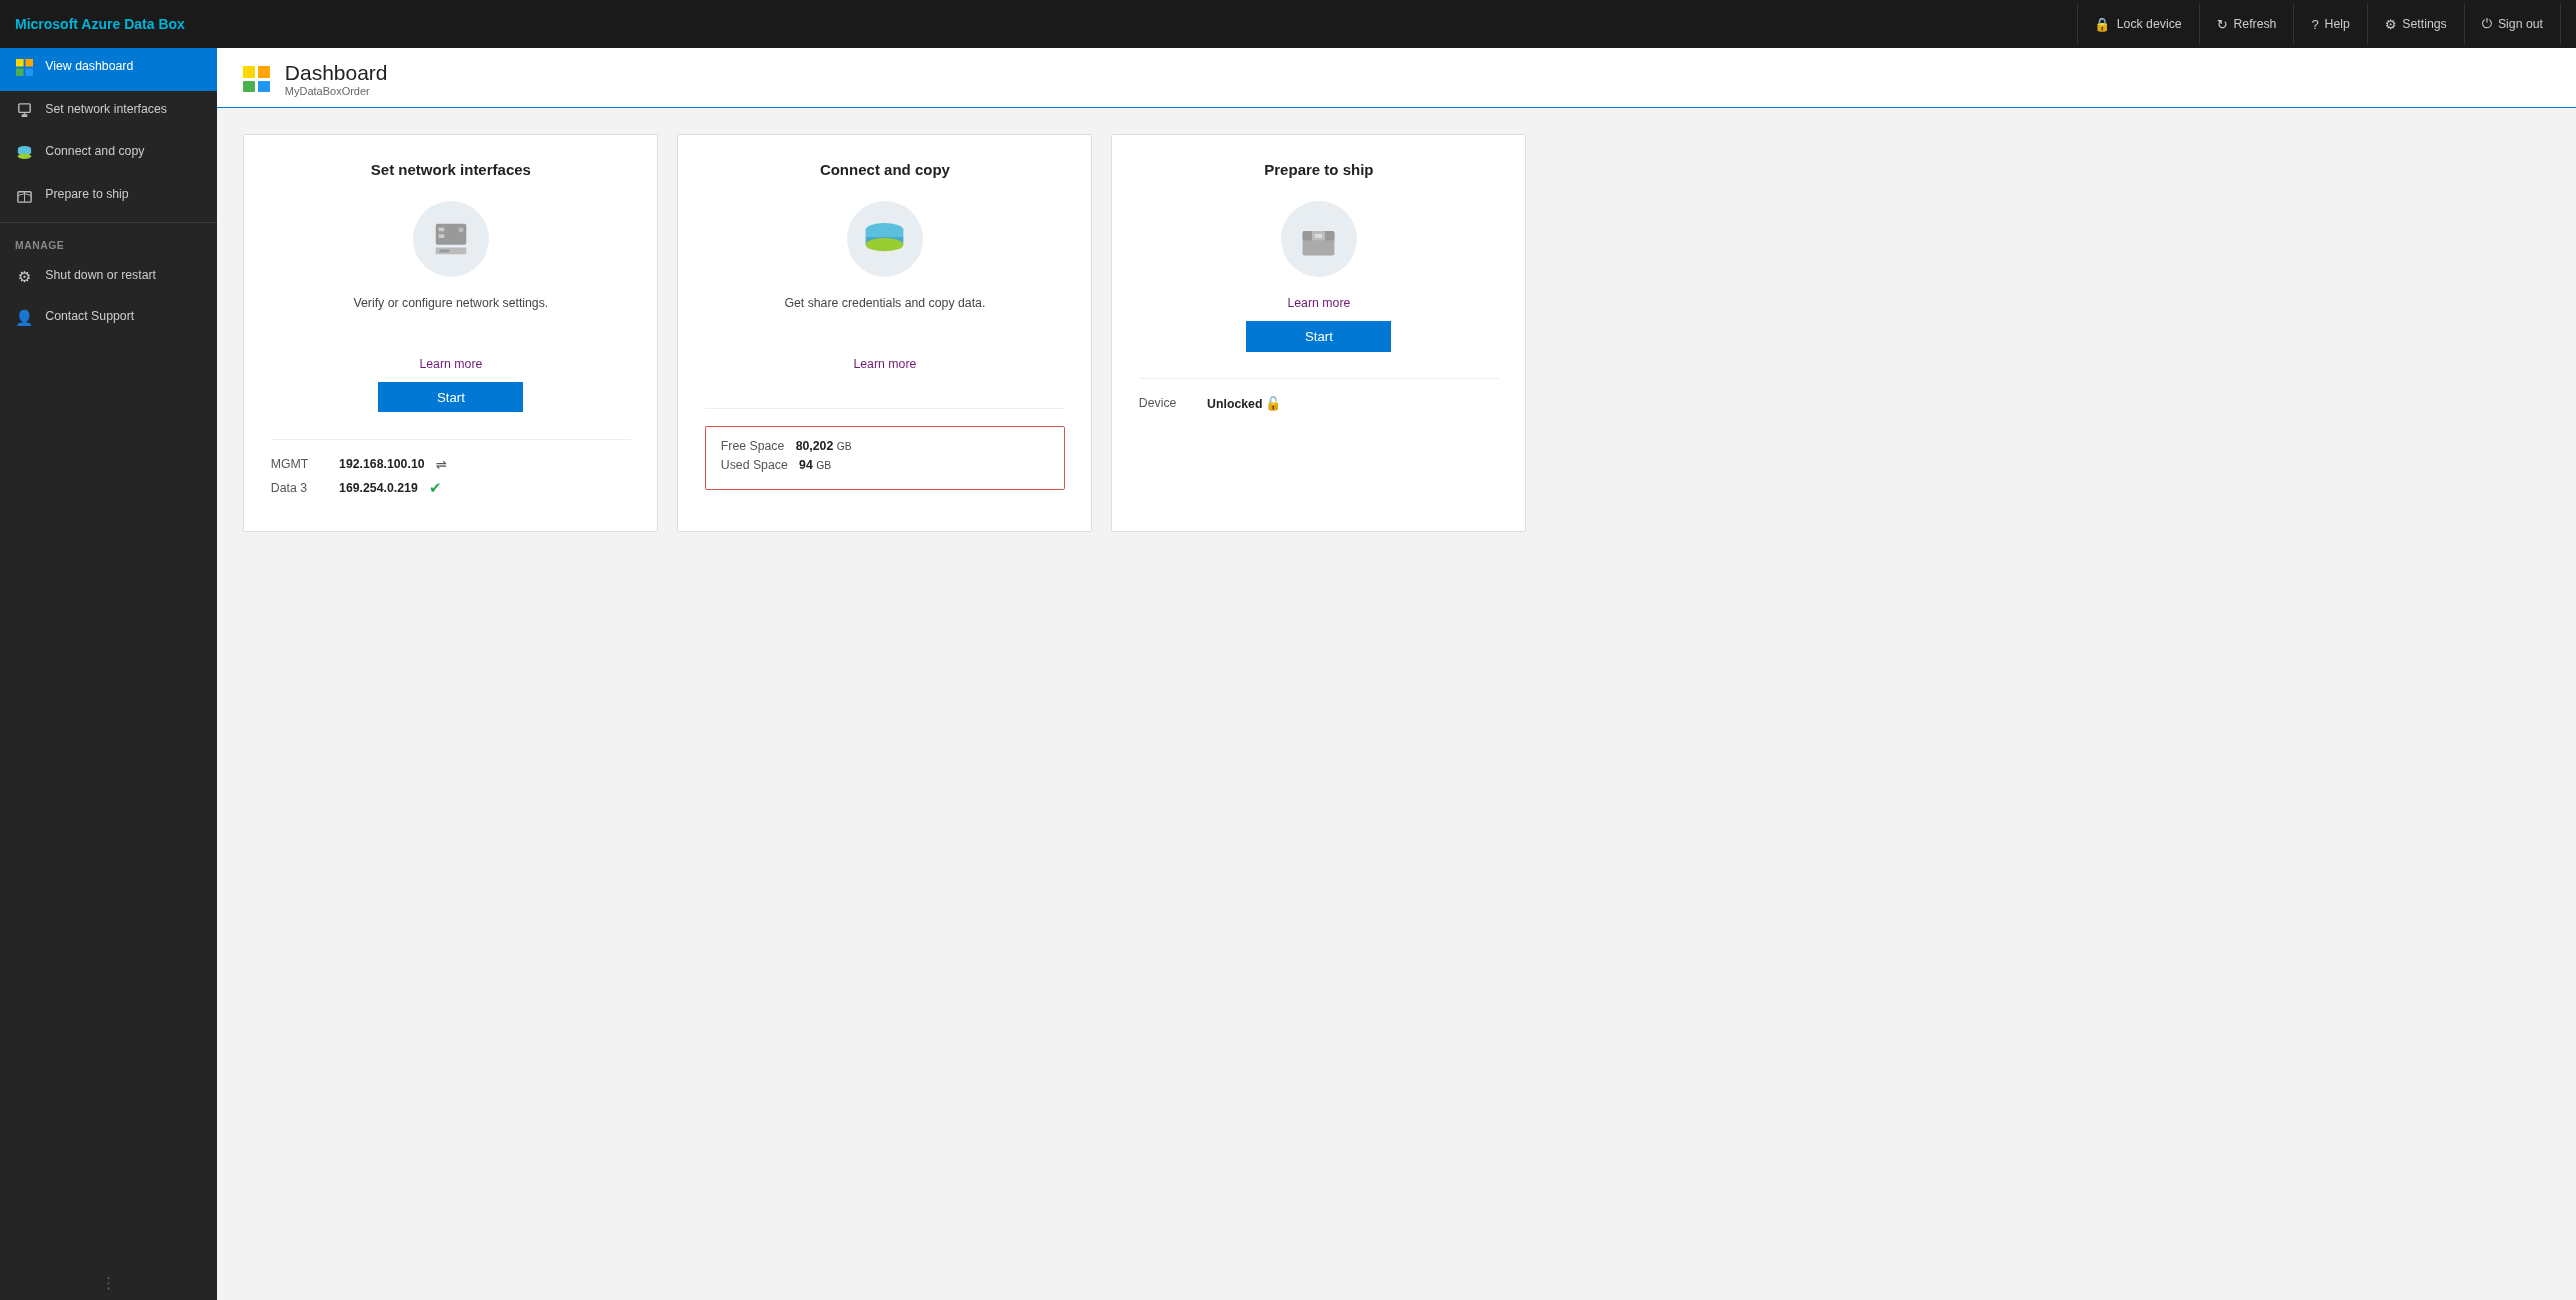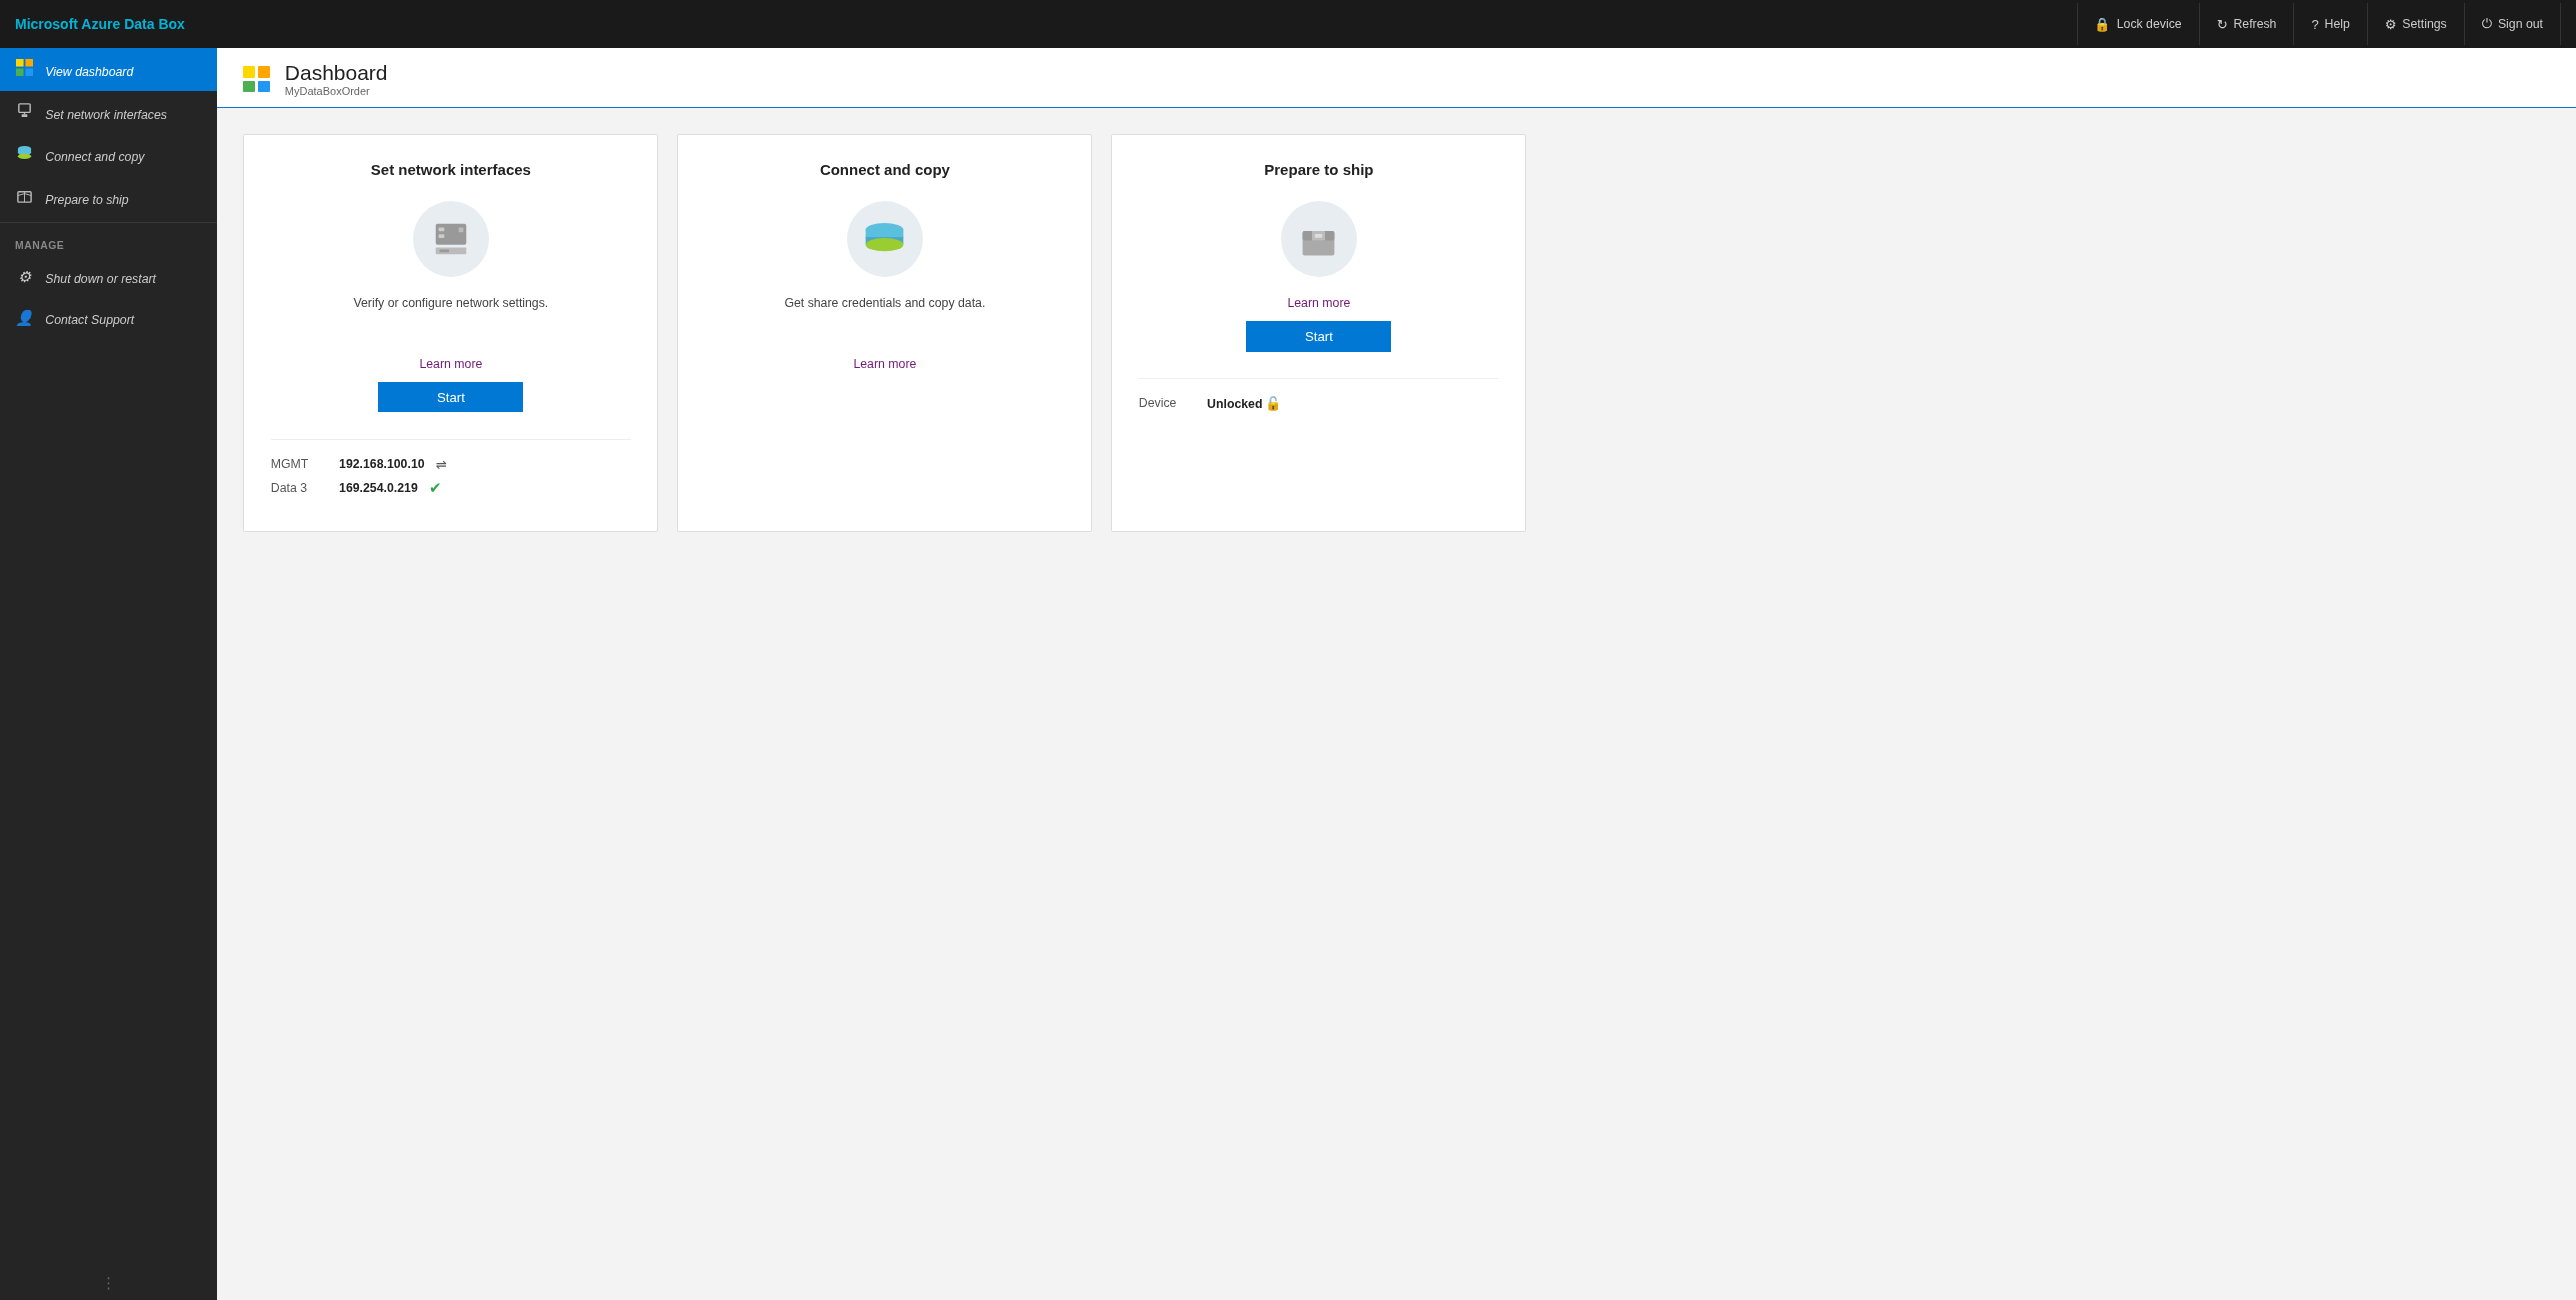--- a/index.html
+++ b/index.html
@@ -51,31 +51,30 @@
     .sidebar {
       background: #252525;
       width: 217px;
       flex-shrink: 0;
       display: flex;
       flex-direction: column;
       overflow-y: auto;
     }
     .sidebar-item {
       display: flex;
-      align-items: flex-end;
+      align-items: flex-start;
       gap: 11.3px;
       padding: 11.3px 15px;
       color: #ccc;
       cursor: pointer;
       font-size: 12.3px;
       border: none;
       background: none;
       width: 100%;
       text-align: left;
-      font-style: italic;
     }
     .sidebar-item.active { background: #0078d4; color: #fff; }
     .sidebar-item .sidebar-icon { font-size: 15px; width: 19px; text-align: center; }
 
     .sidebar-section-label {
       color: #888;
       font-size: 10.4px;
       font-weight: 600;
       padding: 13.2px 15px 5.7px;
       letter-spacing: 0.5px;
@@ -407,20 +406,38 @@
           <svg width="49" height="42" viewBox="0 0 52 44">
             <ellipse cx="26" cy="12" rx="20" ry="7" fill="#5bc0de"></ellipse>
             <rect x="6" y="12" width="40" height="8" fill="#5bc0de"></rect>
             <ellipse cx="26" cy="20" rx="20" ry="7" fill="#5bc0de"></ellipse>
             <rect x="6" y="20" width="40" height="8" fill="#4aa8c4"></rect>
             <ellipse cx="26" cy="28" rx="20" ry="7" fill="#9acd32"></ellipse>
           </svg>
         </div>
         <div class="card-description">Get share credentials and copy data.</div>
         <a class="card-learn-more" href="#">Learn more</a>
+        <div class="card-footer">
+          <div class="info-box">
+            <div class="card-footer-row">
+              <span class="footer-label">Free Space</span>
+              <span class="footer-value">
+                <span>80,202</span>
+                <span class="footer-unit">GB</span>
+              </span>
+            </div>
+            <div class="card-footer-row">
+              <span class="footer-label">Used Space</span>
+              <span class="footer-value">
+                <span>94</span>
+                <span class="footer-unit">GB</span>
+              </span>
+            </div>
+          </div>
+        </div>
       </div>
 
       <div class="card">
         <div class="card-title">Prepare to ship</div>
         <div class="card-icon-circle">
           <svg width="43" height="43" viewBox="0 0 46 46">
             <rect x="6" y="14" width="34" height="26" rx="2" fill="#aaa"></rect>
             <rect x="6" y="14" width="34" height="10" rx="2" fill="#999"></rect>
             <rect x="16" y="14" width="14" height="10" rx="1" fill="#bbb"></rect>
             <rect x="19" y="17" width="8" height="4" rx="1" fill="#ddd"></rect>

